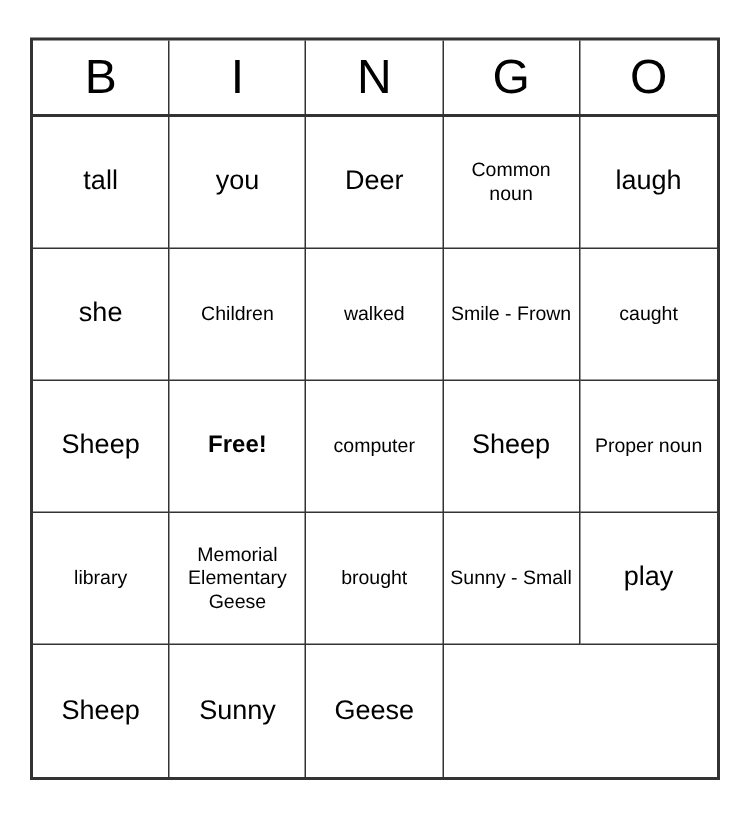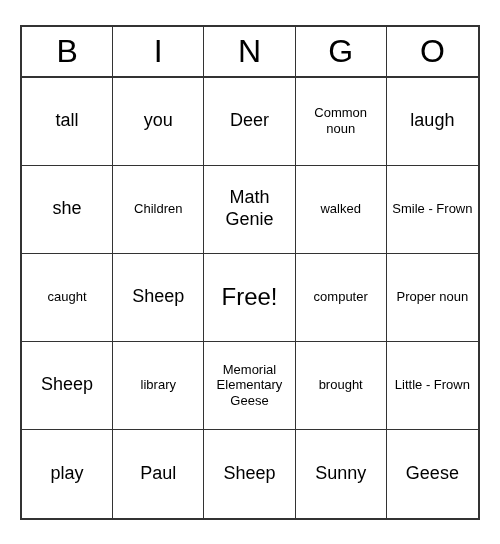--- a/index.html
+++ b/index.html
@@ -66,22 +66,22 @@
     .bingo-cell:nth-child(n+21) {
       border-bottom: none;
     }
 
     .bingo-cell.small-text {
       font-size: 13px;
       text-align: center;
     }
 
     .bingo-cell.free {
-      font-size: 24px;
-      font-weight: normal;
+      font-size: 16px;
+      font-weight: bold;
     }
   </style>
 </head>
 <body>
 
 <div class="bingo-card">
   <div class="bingo-header">
   <div class="bingo-header-cell">B</div>
       <div class="bingo-header-cell">I</div>
       <div class="bingo-header-cell">N</div>
@@ -89,32 +89,30 @@
       <div class="bingo-header-cell">O</div>
     </div>
   <div class="bingo-grid">
   <div class="bingo-cell">tall</div>
       <div class="bingo-cell">you</div>
       <div class="bingo-cell">Deer</div>
       <div class="bingo-cell small-text">Common noun</div>
       <div class="bingo-cell">laugh</div>
       <div class="bingo-cell">she</div>
       <div class="bingo-cell small-text">Children</div>
-      <div class="bingo-cell">Math Genie</div>
       <div class="bingo-cell small-text">walked</div>
       <div class="bingo-cell small-text">Smile - Frown</div>
       <div class="bingo-cell small-text">caught</div>
       <div class="bingo-cell">Sheep</div>
       <div class="bingo-cell free">Free!</div>
       <div class="bingo-cell small-text">computer</div>
+      <div class="bingo-cell">Sheep</div>
       <div class="bingo-cell small-text">Proper noun</div>
-      <div class="bingo-cell">Sheep</div>
       <div class="bingo-cell small-text">library</div>
       <div class="bingo-cell small-text">Memorial Elementary Geese</div>
       <div class="bingo-cell small-text">brought</div>
-      <div class="bingo-cell small-text">Little - Frown</div>
+      <div class="bingo-cell small-text">Sunny - Small</div>
       <div class="bingo-cell">play</div>
-      <div class="bingo-cell">Paul</div>
       <div class="bingo-cell">Sheep</div>
       <div class="bingo-cell">Sunny</div>
       <div class="bingo-cell">Geese</div>
     </div>
 </div>
 
 </body></html>

